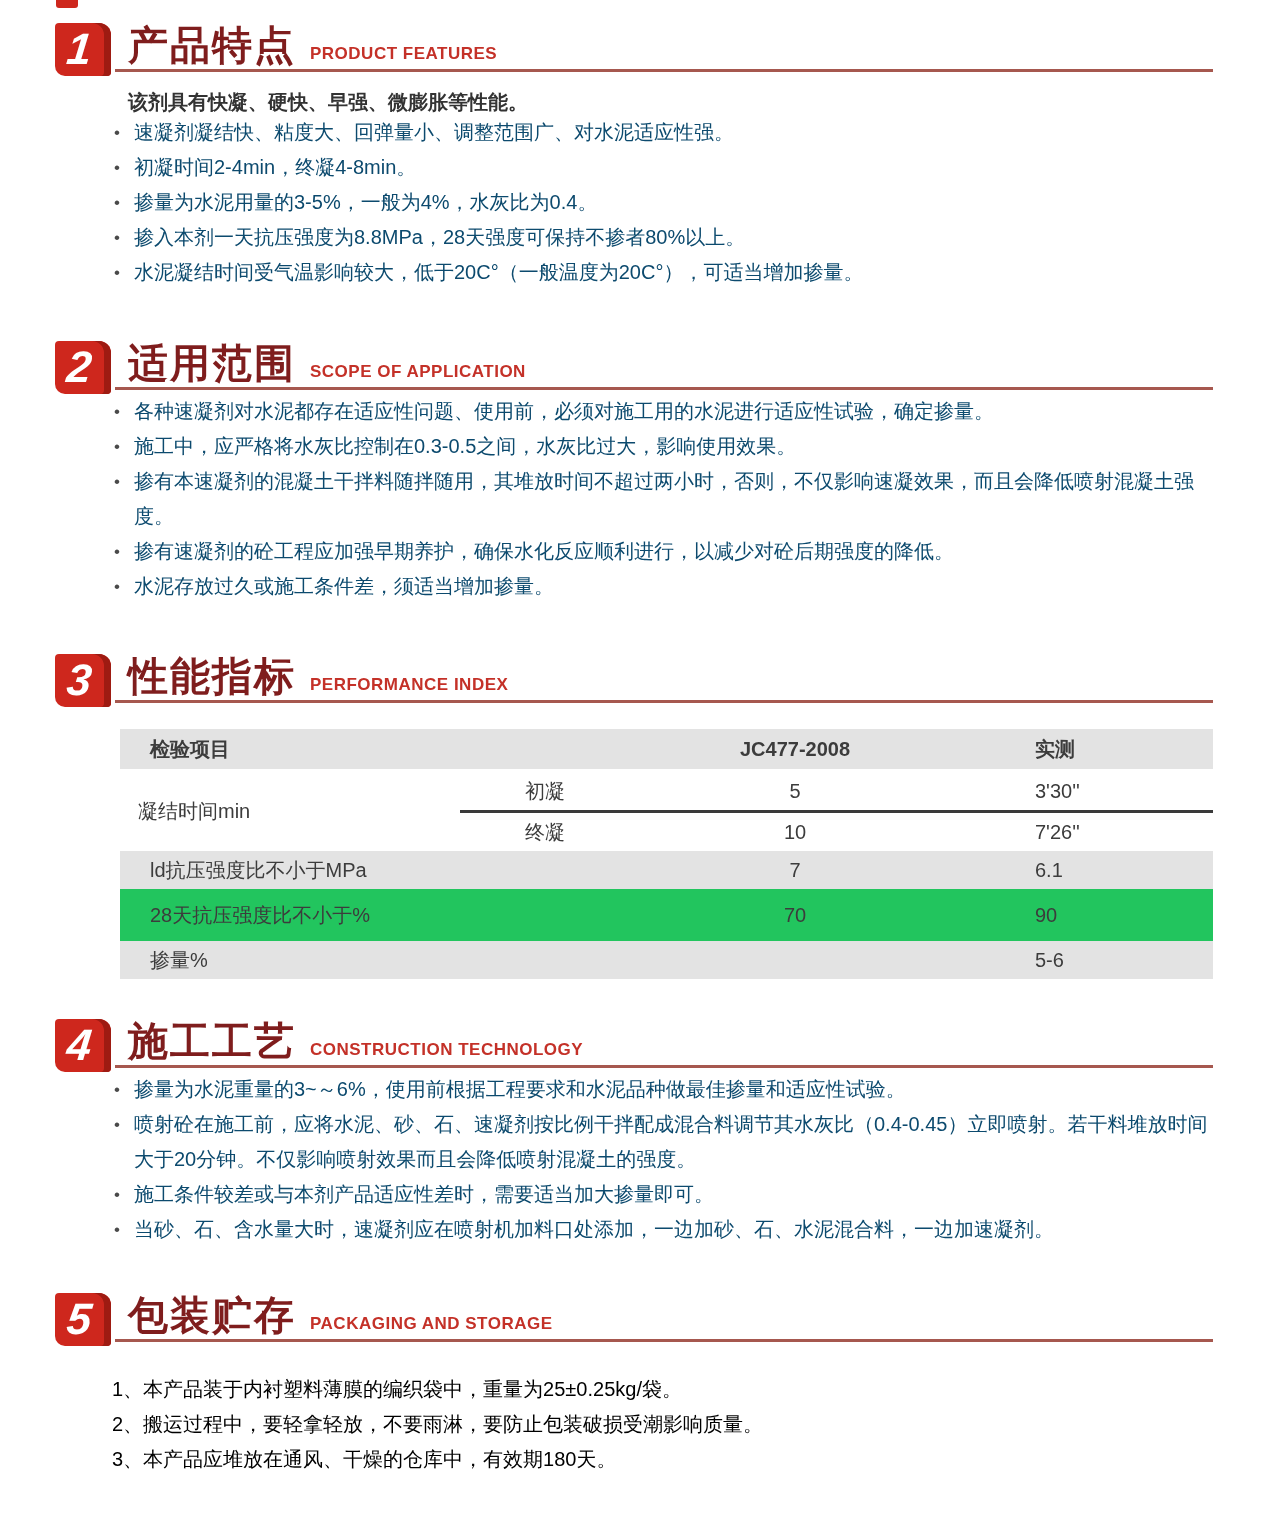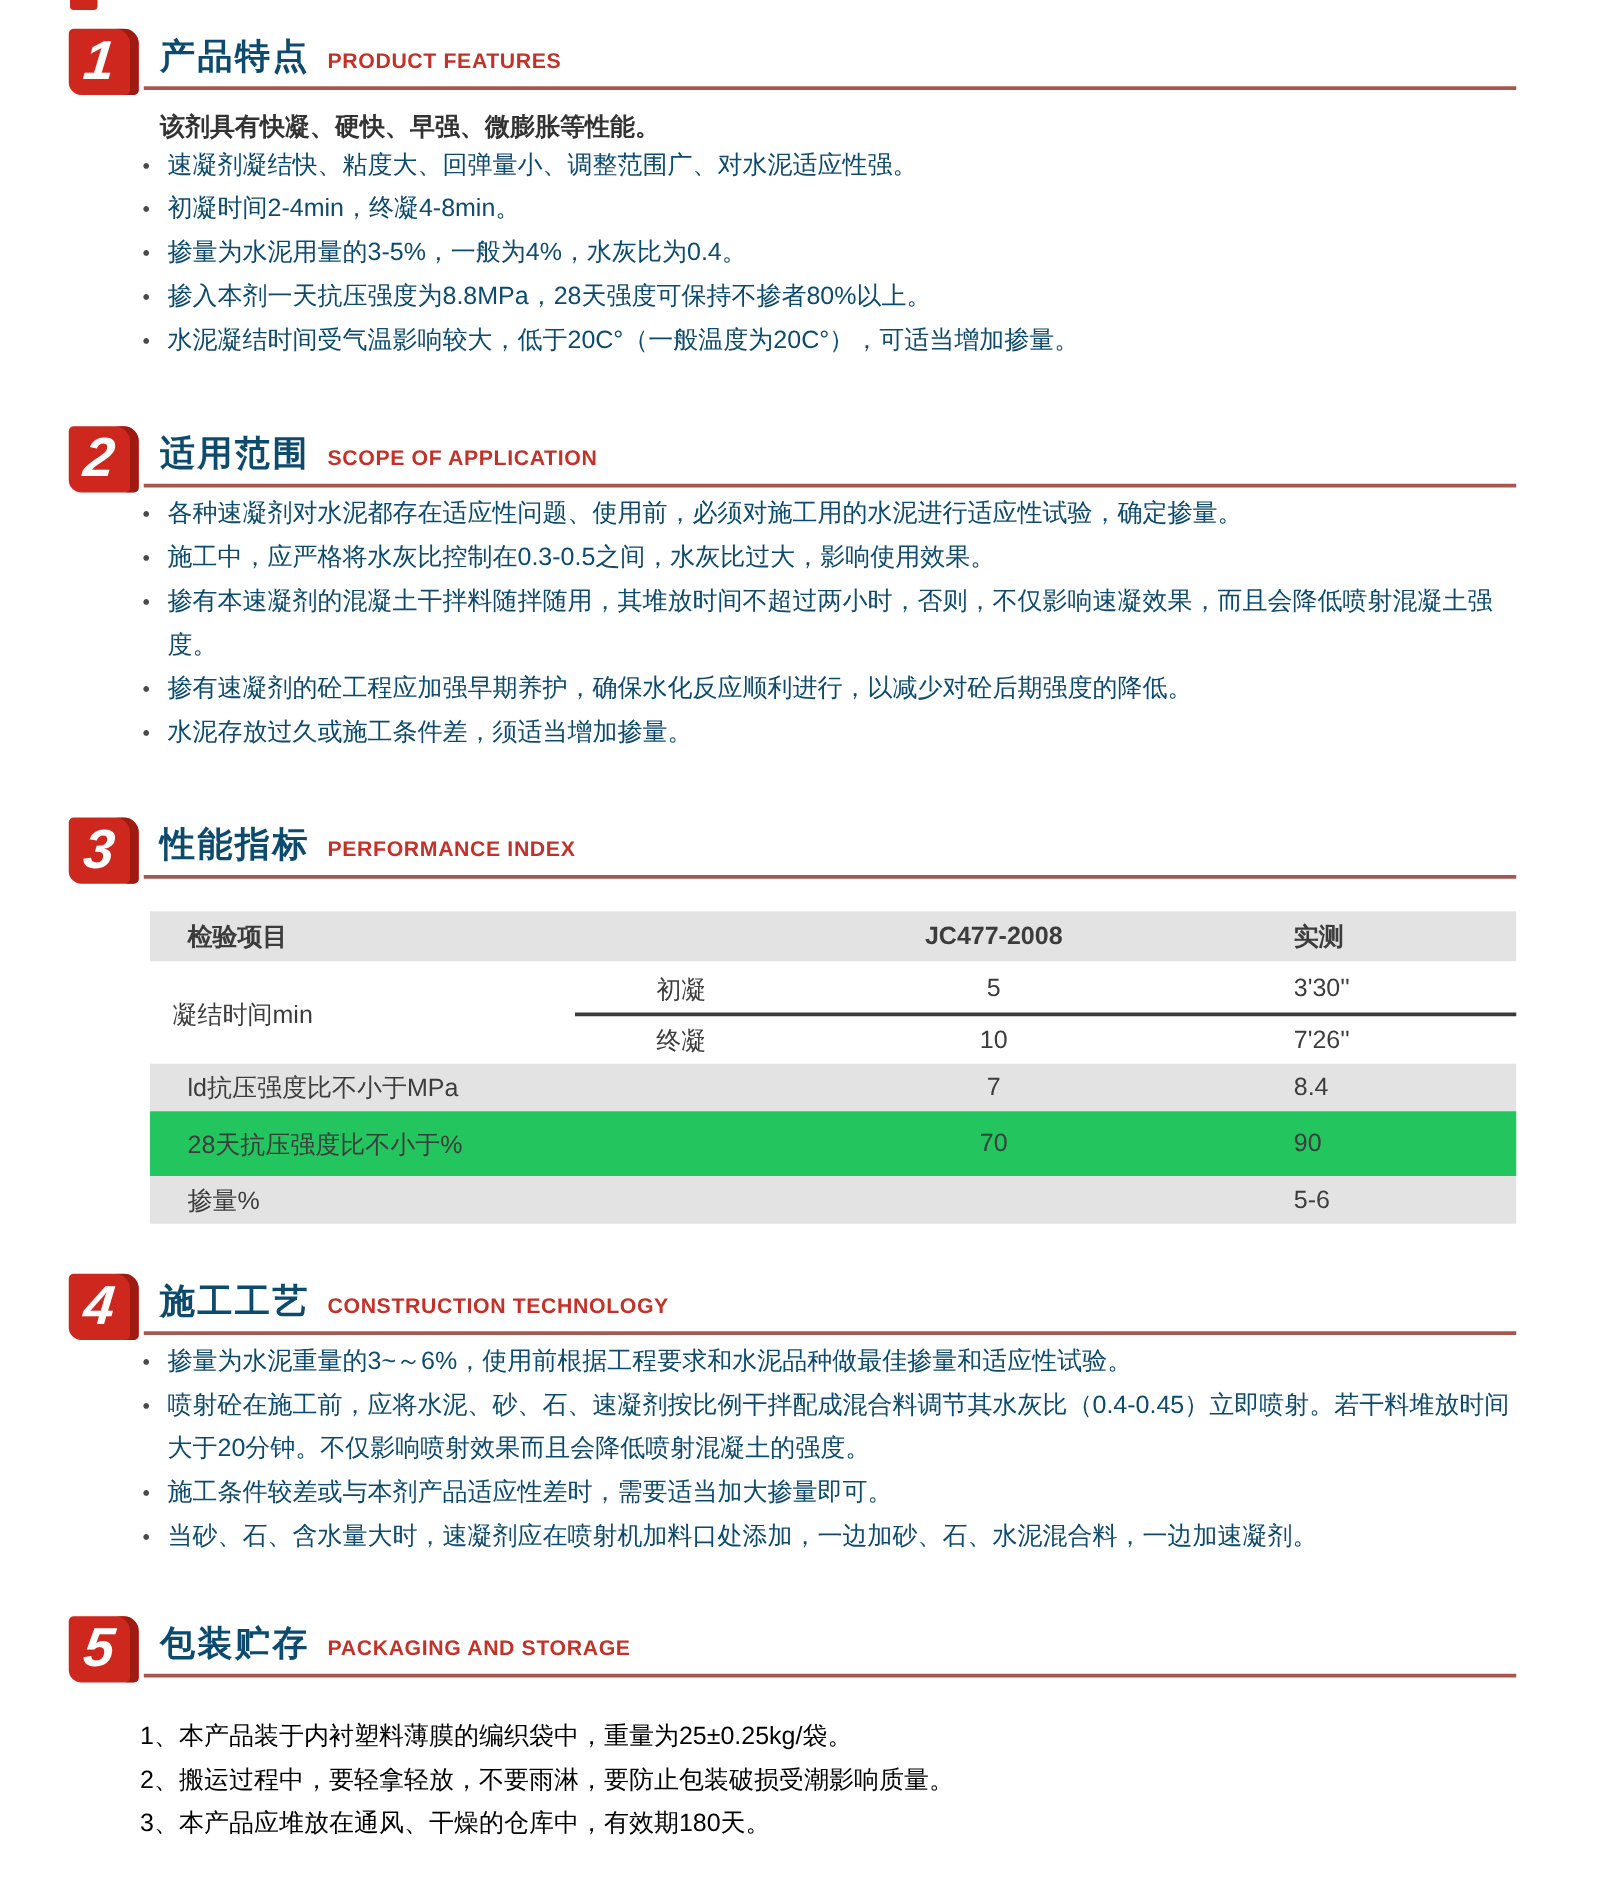--- a/index.html
+++ b/index.html
@@ -23,21 +23,21 @@
     border-radius:4px 12px 4px 10px;
     box-shadow: inset -7px 0 0 #9e1b12;
     display:flex; align-items:center; justify-content:center;
     padding-right:8px; flex:0 0 auto; position:relative; z-index:2;
   }
   .num-box span {
     color:#ffffff; font-size:44px; font-weight:bold; font-style:italic;
     transform:skew(-6deg); line-height:1;
   }
   .sec-titles { display:flex; align-items:baseline; margin-left:17px; padding-bottom:9px; position:relative; z-index:2; }
-  .sec-title { font-size:28px; font-weight:bold; color:#0c4a6e; letter-spacing:2px; line-height:1; }
+  .sec-title { font-size:40px; font-weight:bold; color:#7f1d1d; letter-spacing:2px; line-height:1; }
   .sec-sub { font-size:17px; font-weight:bold; color:#c43128; margin-left:14px; letter-spacing:0.5px; }
   .underline { position:absolute; left:60px; right:0; bottom:4px; height:3px; background:#a6584f; }
   
   .intro { margin:13px 70px 0 128px; font-size:20px; font-weight:bold; color:#333; line-height:26px; }
   ul.blist { list-style:none; margin:0 68px 0 112px; }
   ul.blist li {
     position:relative; padding-left:22px; font-size:20px; line-height:35px; color:#0c4a6e;
   }
   ul.blist li::before {
     content:"•"; position:absolute; left:2px; top:0; font-size:17px; color:#4a4a4a;
@@ -145,21 +145,21 @@
         <div class="sub-name">终凝</div>
         <div class="cell-std">10</div>
         <div class="cell-meas">7'26''</div>
       </div>
     </div>
   </div>
 
   <div class="t-grid row-gray">
     <div class="cell-item">ld抗压强度比不小于MPa</div>
     <div class="cell-std">7</div>
-    <div class="cell-meas">8.4</div>
+    <div class="cell-meas">6.1</div>
   </div>
 
   <div class="t-grid row-plain">
     <div class="cell-item">28天抗压强度比不小于%</div>
     <div class="cell-std">70</div>
     <div class="cell-meas">90</div>
   </div>
 
   <div class="t-grid row-gray">
     <div class="cell-item">掺量%</div>

